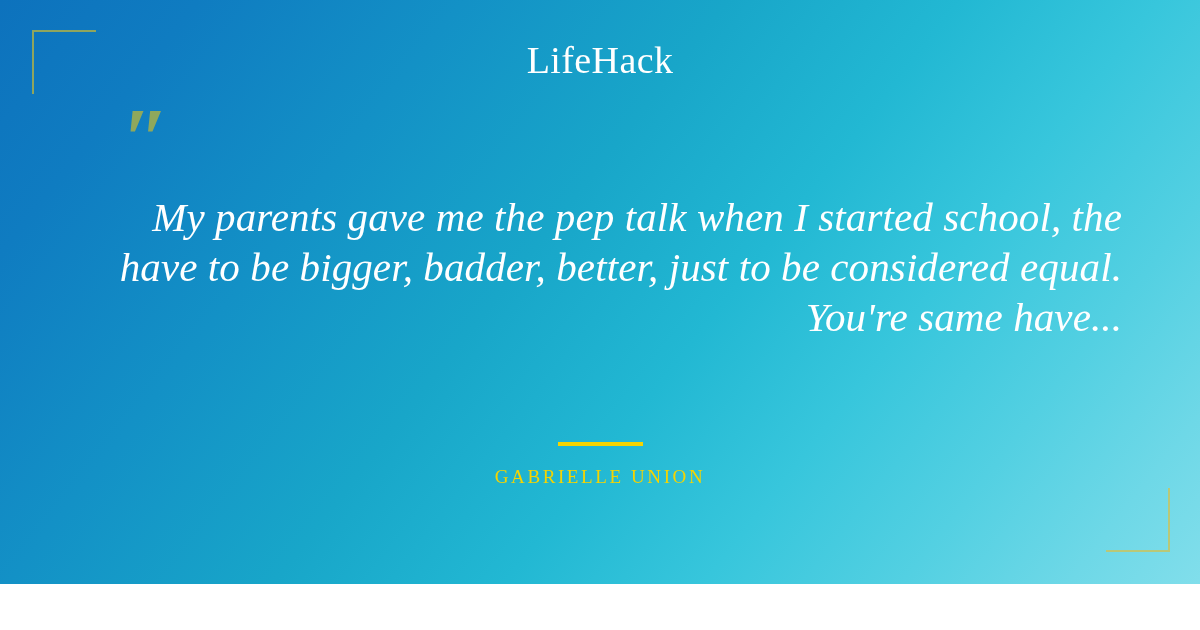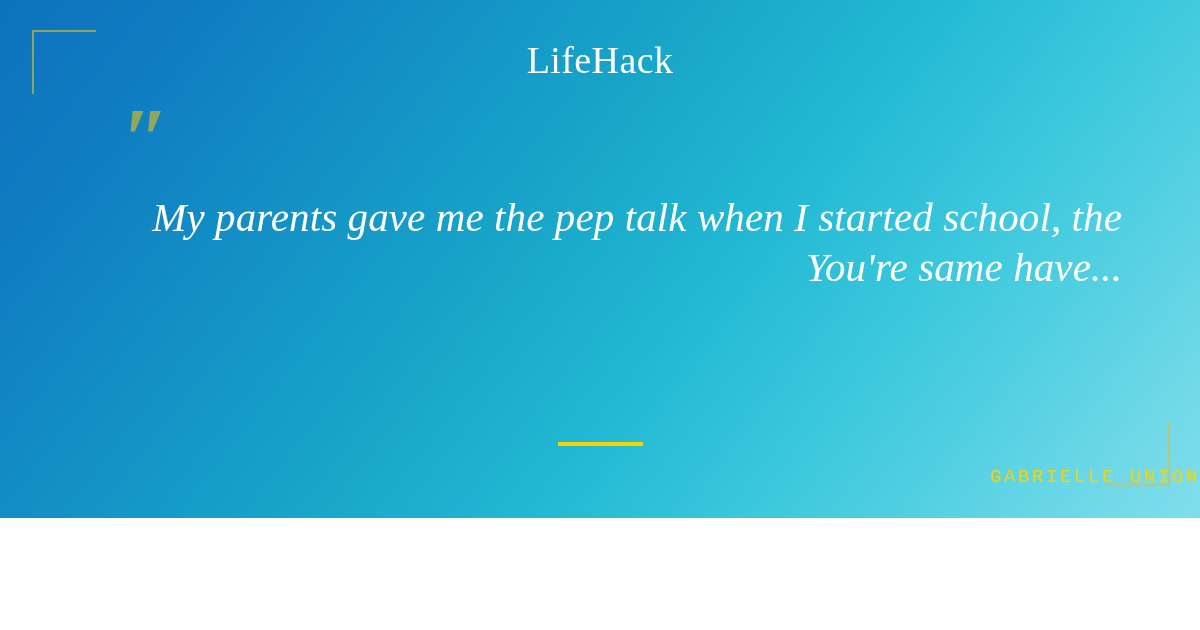--- a/index.html
+++ b/index.html
@@ -9,21 +9,21 @@
   body {
     width: 1200px;
     height: 630px;
     overflow: hidden;
     font-family: "Liberation Sans", sans-serif;
   }
 
   .card {
     position: relative;
     width: 1200px;
-    height: 518px;
+    height: 584px;
     box-sizing: border-box;
     background:
       linear-gradient(128deg,
         #0d72bd 0%,
         #0f7cc1 12%,
         #1391c6 28%,
         #18a6c9 44%,
         #22b8d3 58%,
         #37c6dc 70%,
         #53d0e2 82%,
@@ -116,22 +116,22 @@
     background: #f5d400;
     vertical-align: middle;
   }
 
   
   .attribution {
     position: absolute;
     top: 464px;
     left: 0;
     width: 100%;
-    text-align: right;
-    font-family: Liberation Mono, monospace;
+    text-align: center;
+    font-family: Liberation Serif, serif;
     font-size: 19px;
     line-height: 26px;
     font-weight: 400;
     letter-spacing: 2.6px;
     color: #f5d400;
     text-transform: uppercase;
   }
 </style>
 </head>
 <body>
@@ -140,20 +140,21 @@
 
   <div class="corner corner-tl"></div>
   <div class="corner corner-br"></div>
 
   <div class="brand">LifeHack</div>
 
   <div class="quote-glyph">″</div>
 
   <div class="quote-block">
     <div class="quote-line">My parents gave me the pep talk when I started school, the</div>
+    <div class="quote-line">have to be bigger, badder, better, just to be considered equal.</div>
     <div class="quote-line">You're same have...</div>
   </div>
 
   <div class="divider-wrap">
     <span class="divider"></span>
   </div>
 
   <div class="attribution">GABRIELLE UNION</div>
 
 </div>

